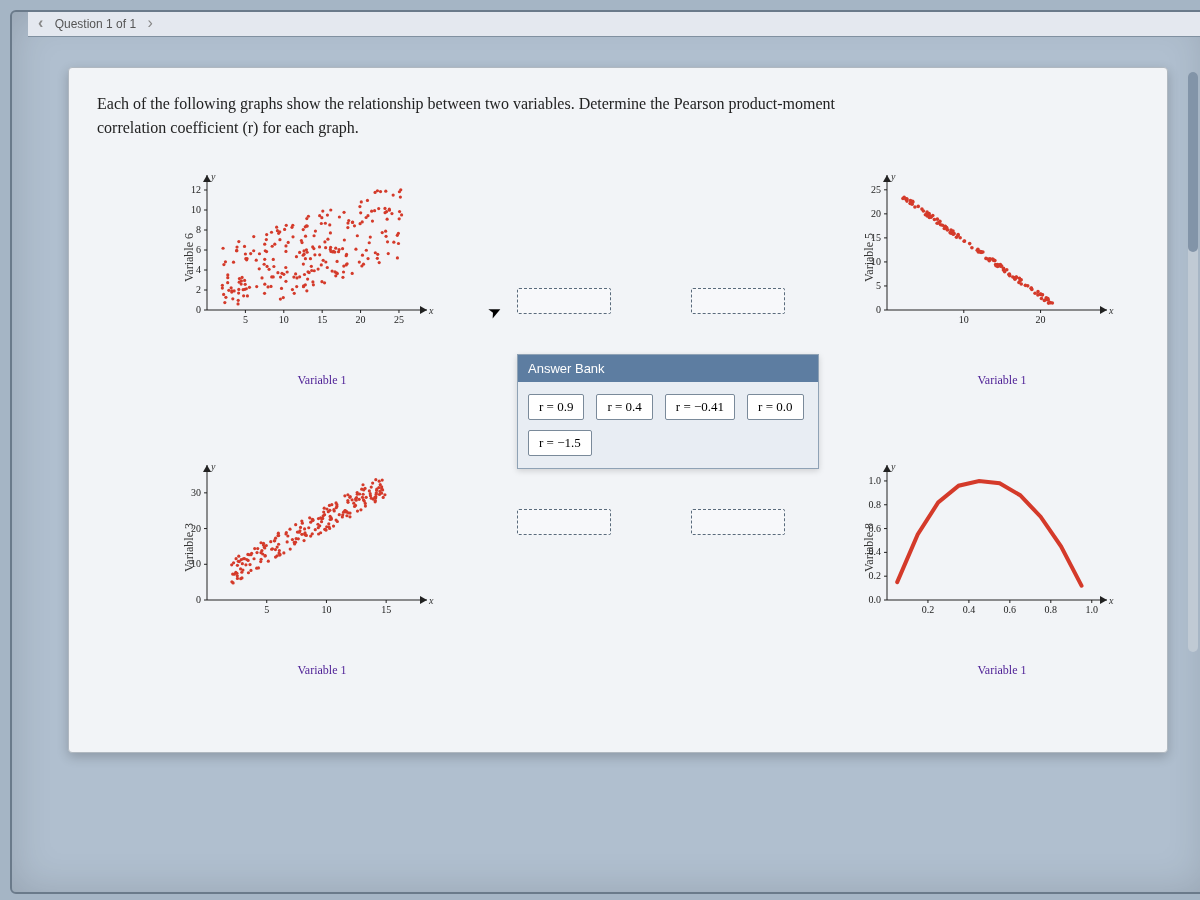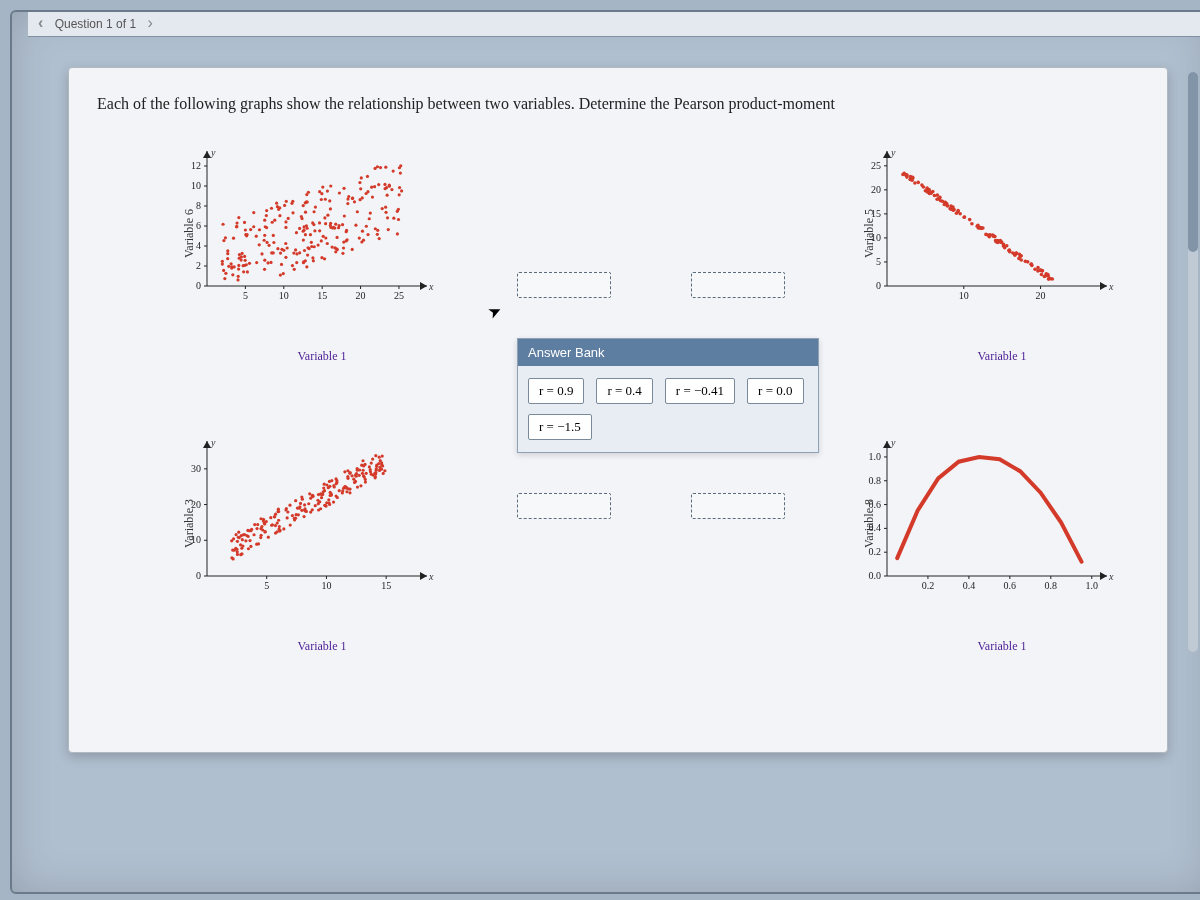--- a/index.html
+++ b/index.html
@@ -94,21 +94,21 @@
   .axis { stroke: #222; stroke-width: 1; fill: none; }
   .tick { stroke: #222; stroke-width: 1; }
   .tick-label { font-size: 10px; fill: #222; font-family: Georgia, serif; }
   .axis-caption { font-size: 10px; fill: #333; font-style: italic; }
   .scatter-dot { fill: #d43a2a; }
   .curve { stroke: #d43a2a; stroke-width: 4; fill: none; stroke-linecap: round; }
 
   
   .center-col {
     position: absolute;
-    top: 136px;
+    top: 128px;
     left: 420px;
     width: 310px;
   }
   .drop-row {
     display: flex;
     gap: 80px;
     margin-bottom: 20px;
   }
   .drop-target {
     width: 92px;
@@ -189,20 +189,21 @@
   <div class="nav-bar">
     <span class="nav-back">‹</span>
     <span>Question 1 of 1</span>
     <span style="margin-left:8px;color:#888;font-size:16px;">›</span>
   </div>
 
   <div class="question-card">
 
     <div class="question-text">
       <span>Each of the following graphs show the relationship between two variables. Determine the Pearson product-moment</span><br>
+      <span>correlation coefficient (r) for each graph.</span>
     </div>
 
     <div class="charts-grid">
 
       <div class="chart-cell chart-tl">
         <div class="axis-y-label">Variable 6</div>
         <svg class="chart-svg" viewBox="0 0 250 160">
           <g id="scatter-tl">
               <circle class="scatter-dot" cx="125.73361258083479" cy="76.8848945473251" r="1.6"></circle>
               <circle class="scatter-dot" cx="56.63752939447384" cy="125.84179269547325" r="1.6"></circle>

